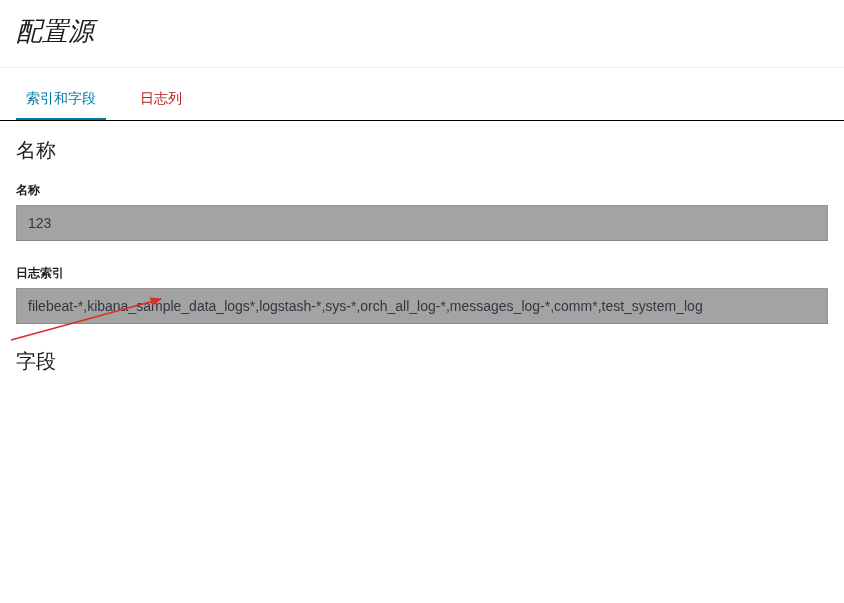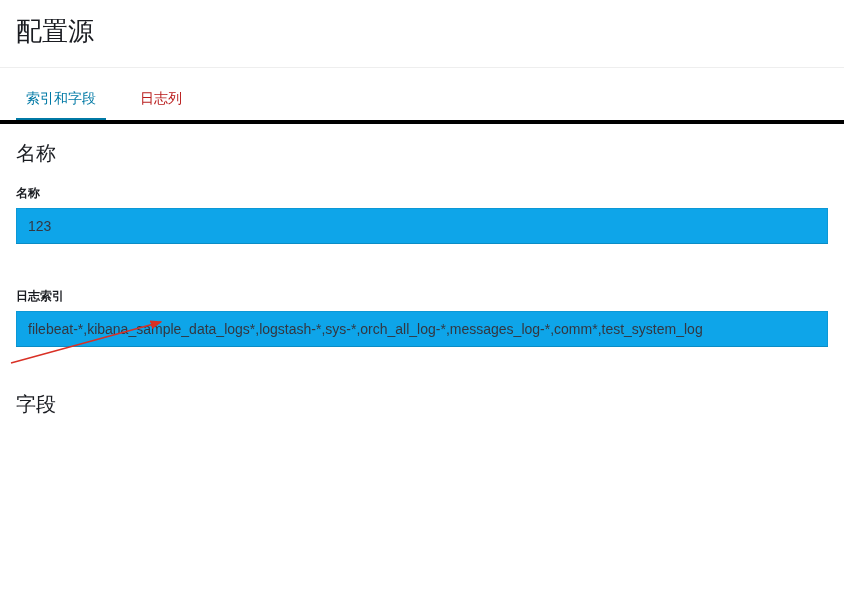--- a/index.html
+++ b/index.html
@@ -1,26 +1,26 @@
 <!DOCTYPE html>
 <html><head>
   <meta charset="utf-8">
   <style>
     * { margin: 0; padding: 0; box-sizing: border-box; }
     body { font-family: -apple-system, BlinkMacSystemFont, "Segoe UI", Helvetica, Arial, sans-serif; background: #fff; color: #343741; width: 844px; }
     .page-header { padding: 14px 16px 18px; border-bottom: 1px solid #eee; }
-    .page-title { font-size: 26px; font-weight: 400; color: #1a1c21; }
-    .tabs { display: flex; padding: 0 16px; border-bottom: 4px solid #000000; margin-top: 10px; }
+    .page-title { font-size: 26px; font-weight: 400; color: #1a1c21; font-style: italic; }
+    .tabs { display: flex; padding: 0 16px; border-bottom: 1px solid #000000; margin-top: 10px; }
     .tab { padding: 12px 10px 10px; font-size: 14px; color: #b91c1c; cursor: pointer; border-bottom: 2px solid transparent; margin-right: 24px; }
     .tab.active { color: #0079a5; border-bottom-color: #0079a5; font-weight: 500; }
     .content { padding: 16px; }
-    .section { margin-bottom: 44px; }
+    .section { margin-bottom: 24px; }
     .section-heading { font-size: 20px; font-weight: 400; color: #1a1c21; margin-bottom: 18px; }
     .field-label { font-size: 12px; font-weight: 600; color: #1a1c21; margin-bottom: 6px; display: block; }
-    .text-input { width: 100%; padding: 10px 12px; font-size: 14px; background: #0ea5e9; border: none; box-shadow: inset 0 0 0 1px rgba(0,0,0,0.08), inset 0 -2px 0 -1px rgba(0,0,0,0.08); border-radius: 0; color: #343741; outline: none; }
+    .text-input { width: 100%; padding: 10px 12px; font-size: 14px; background: #a3a3a3; border: none; box-shadow: inset 0 0 0 1px rgba(0,0,0,0.08), inset 0 -2px 0 -1px rgba(0,0,0,0.08); border-radius: 0; color: #343741; outline: none; }
     .help-text { font-size: 12px; color: #69707d; margin-top: 6px; line-height: 1.5; }
     .code { font-family: Menlo, Consolas, monospace; background: #f5f7fa; padding: 1px 6px; border-radius: 3px; font-size: 12px; color: #343741; }
     .field-block { margin-bottom: 22px; }
     .arrow-overlay { position: absolute; pointer-events: none; }
   </style>
 </head>
 <body>
 
 <div class="page-header">
   <h1 class="page-title">配置源</h1>

